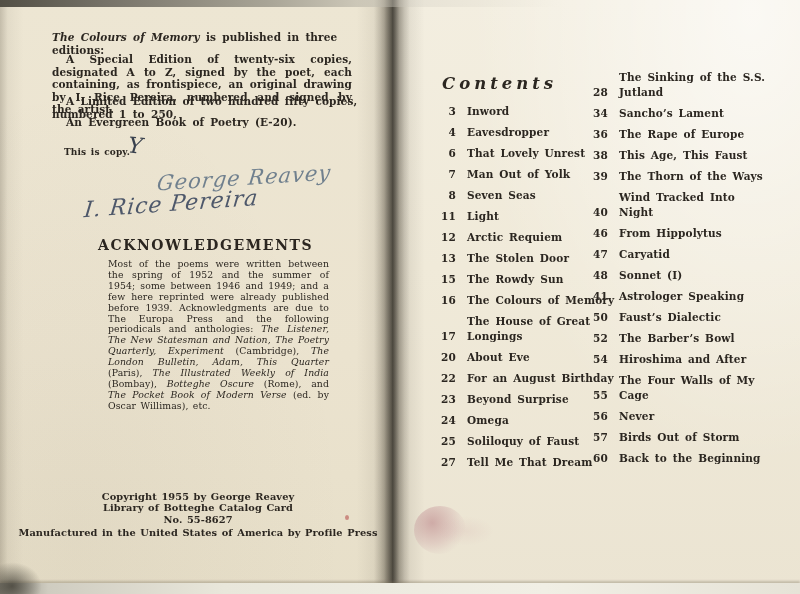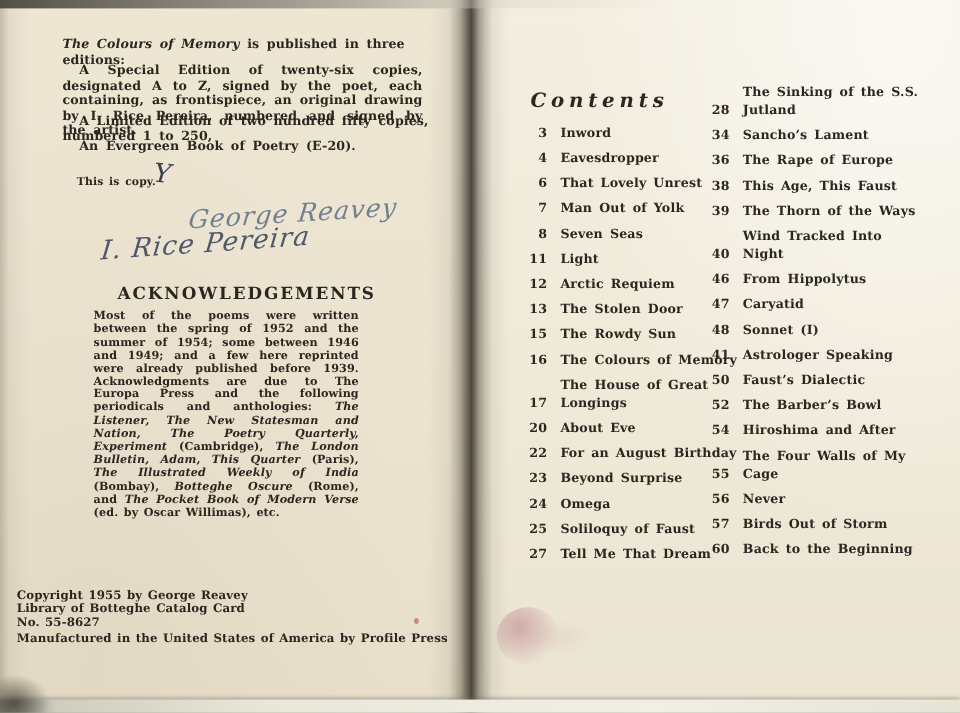--- a/index.html
+++ b/index.html
@@ -68,23 +68,23 @@
   .para-evergreen { left:52px; top:116px; width:330px; text-indent:14px; }
   .copy-line  { left:64px; top:146px; font-size:9px; font-weight:700; word-spacing:1.5px; }
   .copy-letter{ position:absolute; left:128px; top:133px; font-size:22px; font-style:italic;
                 color:#39414e; transform:rotate(6deg); font-weight:500; }
   .sig { position:absolute; font-style:italic; white-space:nowrap; letter-spacing:1px; font-weight:500; }
   .sig-poet   { left:157px; top:166px; font-size:21px; color:rgba(90,110,130,0.85);
                 transform:rotate(-3.5deg) skewX(-10deg); }
   .sig-artist { left:84px;  top:191px; font-size:22px; color:rgba(56,68,92,0.88);
                 transform:rotate(-4deg) skewX(-10deg); }
   .ack-head   { left:98px; top:239px; font-size:14px; letter-spacing:1.6px; font-weight:700; }
-  .ack-para   { left:78px; top:259px; width:221px; font-size:9.3px; line-height:10.9px;
-                font-weight:700; word-spacing:1.3px; }
-  .colophon   { left:14px; top:491px; width:368px; font-size:9.8px;
+  .ack-para   { left:108px; top:259px; width:221px; font-size:9.3px; line-height:10.9px;
+                font-weight:400; word-spacing:1.3px; }
+  .colophon   { left:14px; top:491px; width:368px; text-align:center; font-size:9.8px;
                 line-height:11.4px; font-weight:600; word-spacing:1px; }
   .manufactured { margin-top:2px; }
 
   
   .contents-heading {
     position:absolute; left:50px; top:74px; font-size:16.5px; font-style:italic;
     font-weight:600; letter-spacing:4px; word-spacing:2px;
   }
   .toc-col { position:absolute; }
   .toc-col-left  { left:42px;  top:104px; }

